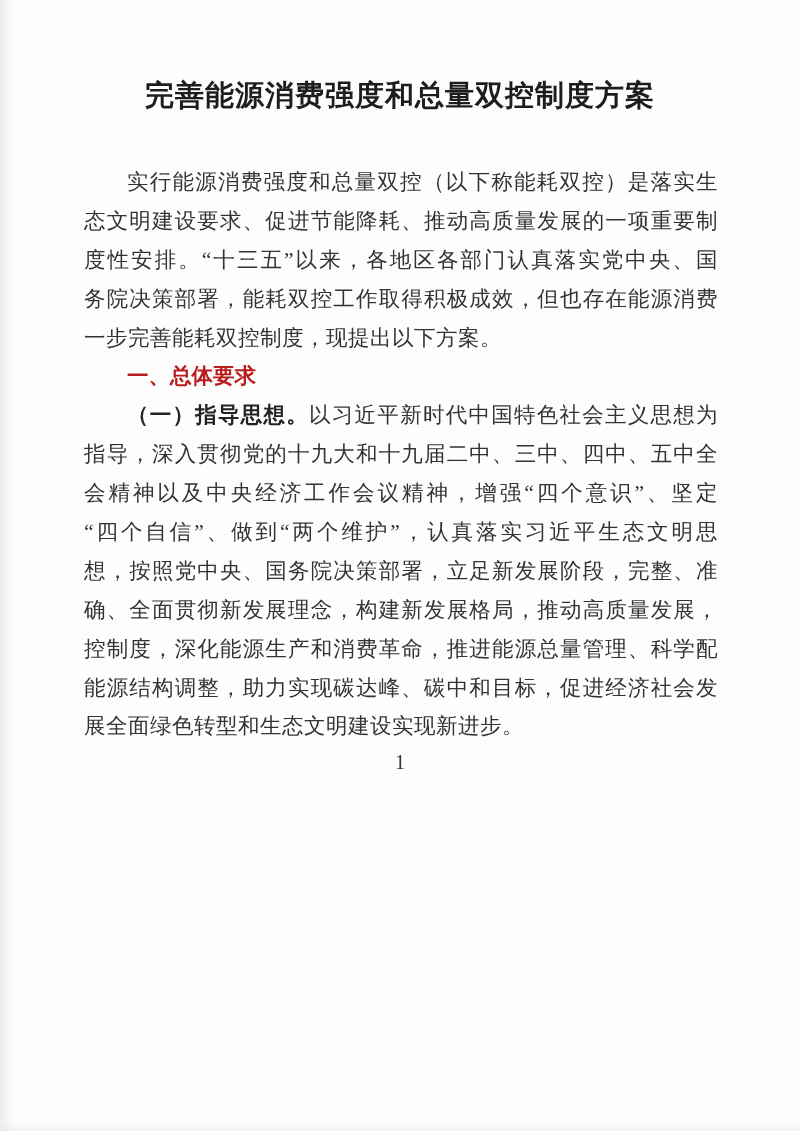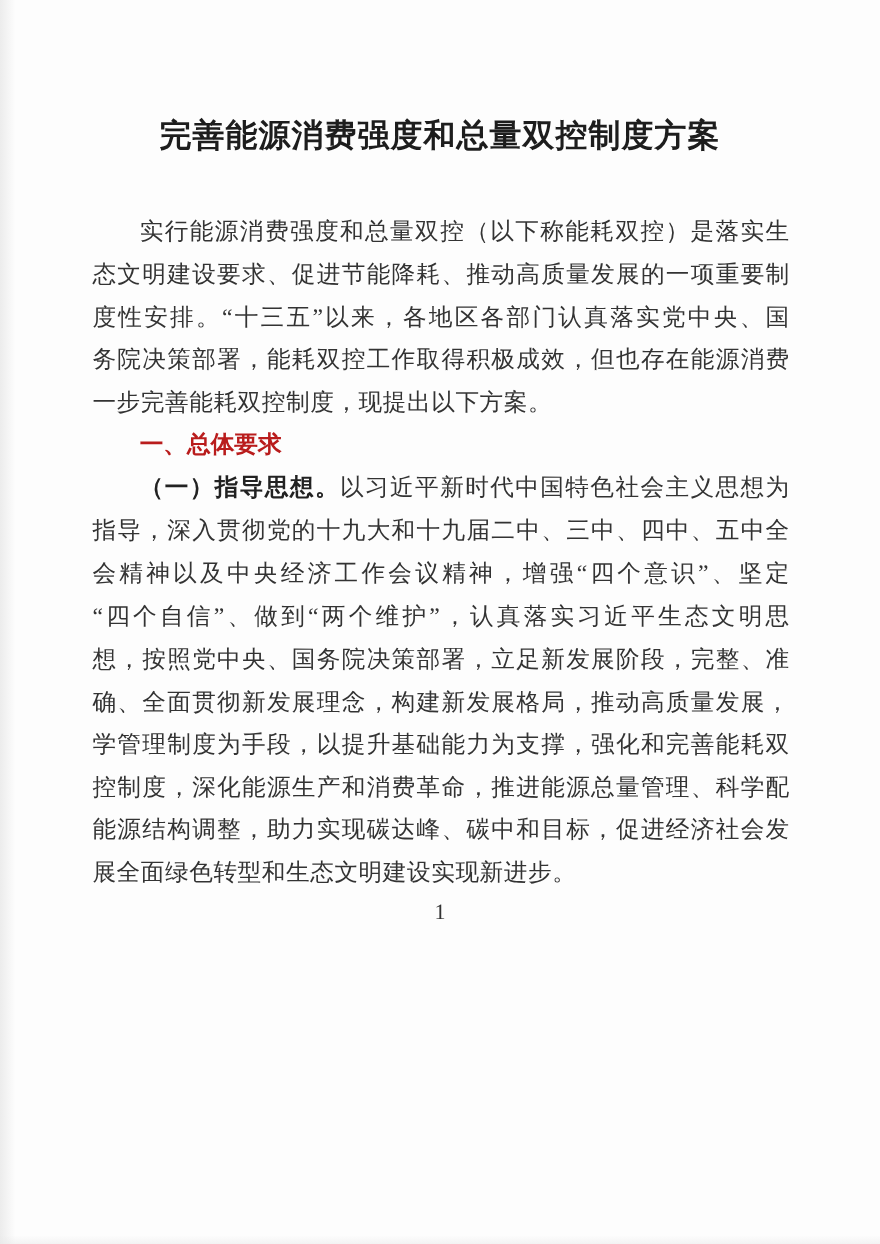--- a/index.html
+++ b/index.html
@@ -21,21 +21,21 @@
     pointer-events: none;
   }
   .scan-edge-bottom {
     position: absolute;
     left: 0; bottom: 0;
     width: 100%; height: 8px;
     background: linear-gradient(to top, rgba(230,230,230,0.45), rgba(230,230,230,0));
     pointer-events: none;
   }
   .doc-title {
-    margin: 104px 84px 0 84px;
+    margin: 76px 84px 0 84px;
     text-align: center;
     font-size: 29px;
     font-weight: 700;
     letter-spacing: 1px;
     color: #1d1d1d;
     font-family: "Liberation Serif", "DejaVu Serif", serif;
   }
   .body-text {
     margin: 47px 82px 0 84px;
   }
@@ -90,20 +90,19 @@
     <div class="heading-line">一、总体要求</div>
 
     <div class="line first">
       <span class="lead-bold">（一）指导思想。</span><span>以习近平新时代中国特色社会主义思想为</span>
     </div>
     <div class="line">指导，深入贯彻党的十九大和十九届二中、三中、四中、五中全</div>
     <div class="line">会精神以及中央经济工作会议精神，增强“四个意识”、坚定</div>
     <div class="line">“四个自信”、做到“两个维护”，认真落实习近平生态文明思</div>
     <div class="line">想，按照党中央、国务院决策部署，立足新发展阶段，完整、准</div>
     <div class="line">确、全面贯彻新发展理念，构建新发展格局，推动高质量发展，</div>
-    <div class="line">学管理制度为手段，以提升基础能力为支撑，强化和完善能耗双</div>
     <div class="line">控制度，深化能源生产和消费革命，推进能源总量管理、科学配</div>
     <div class="line">能源结构调整，助力实现碳达峰、碳中和目标，促进经济社会发</div>
     <div class="line last">展全面绿色转型和生态文明建设实现新进步。</div>
   </div>
 
   <div class="page-num">1</div>
 </div>
 
 </body></html>

